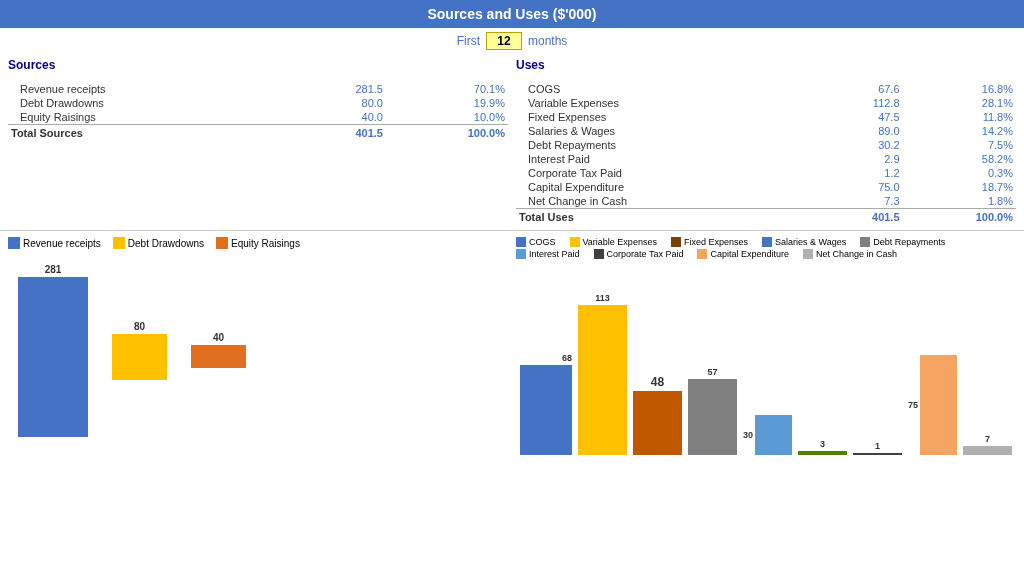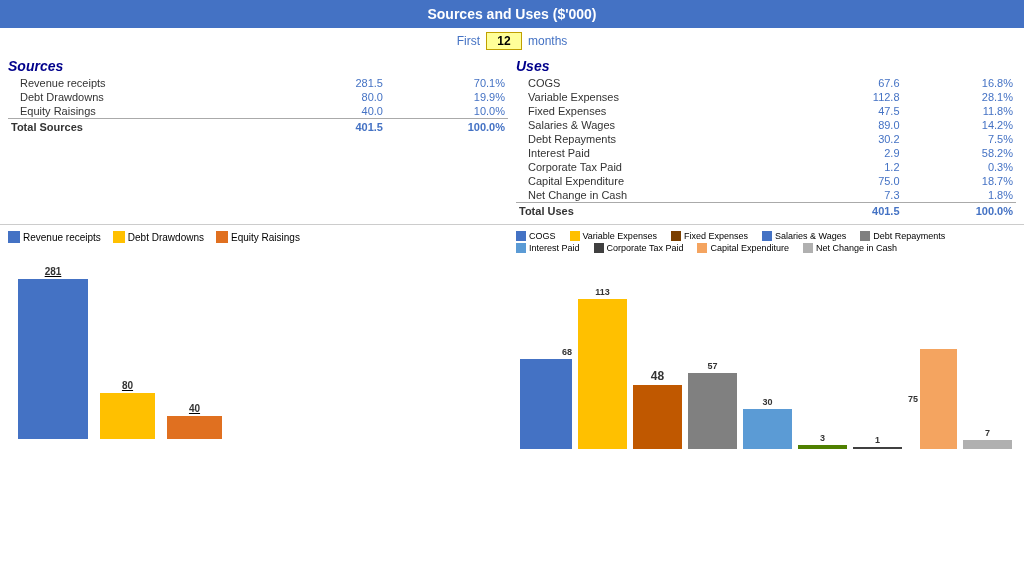--- a/index.html
+++ b/index.html
@@ -41,23 +41,22 @@
       gap: 8px;
     }
 
     .left-panel, .right-panel {
       flex: 1;
     }
 
     .section-title {
       color: #00008B;
       font-weight: bold;
-      font-size: 14px;
-      margin-bottom: 2px;
-      font-style: italic;
+      font-size: 12px;
+      margin-bottom: 10px;
     }
 
     .data-table {
       width: 100%;
       border-collapse: collapse;
       font-size: 11px;
     }
 
     .data-table td {
       padding: 1px 3px;
@@ -253,21 +252,21 @@
   </div>
         <div class="legend-item">
     <div class="legend-color" style="background:#FFC000;"></div>
     <span>Debt Drawdowns</span>
   </div>
         <div class="legend-item">
     <div class="legend-color" style="background:#E07020;"></div>
     <span>Equity Raisings</span>
   </div>
       </div>
-    <div class="bar-chart" id="left-bar-chart" style="height:190px; align-items:flex-end; padding:0 10px; gap:12px;text-decoration:underline;">
+    <div class="bar-chart" id="left-bar-chart" style="height:190px; align-items:center; padding:0 10px; gap:24px;">
     <div class="bar-group" style="display: flex; flex-direction: column; align-items: center;">
     <span class="bar-label-top">281</span>
     <div class="bar" style="width:70px; height:160px; background:#4472C4;"></div>
   </div>
         <div class="bar-group" style="display: flex; flex-direction: column; align-items: center;">
     <span class="bar-label-top">80</span>
     <div class="bar" style="width:55px; height:46px; background:#FFC000;"></div>
   </div>
         <div class="bar-group" style="display: flex; flex-direction: column; align-items: center;">
     <span class="bar-label-top">40</span>
@@ -325,21 +324,21 @@
     <div class="bar" style="width:100%; height:150px; background:#FFC000;"></div>
   </div>
         <div class="bar-group" style="display: flex; flex-direction: column; align-items: center; flex: 1 1 0%;">
     <span class="bar-label-top" style="font-size:12px;">48</span>
     <div class="bar" style="width:100%; height:64px; background:#C05800;"></div>
   </div>
         <div class="bar-group" style="display: flex; flex-direction: column; align-items: center; flex: 1 1 0%;">
     <span class="bar-label-top" style="font-size:9px;">57</span>
     <div class="bar" style="width:100%; height:76px; background:#808080;"></div>
   </div>
-        <div class="bar-group" style="display: flex; flex-direction: column; align-items: center; flex: 1 1 0%;">
+        <div class="bar-group" style="display: flex; flex-direction: row; align-items: center; flex: 1 1 0%;">
     <span class="bar-label-top" style="font-size:9px;">30</span>
     <div class="bar" style="width:100%; height:40px; background:#5B9BD5;"></div>
   </div>
         <div class="bar-group" style="display: flex; flex-direction: column; align-items: center; flex: 1 1 0%;">
     <span class="bar-label-top" style="font-size:9px;">3</span>
     <div class="bar" style="width:100%; height:4px; background:#4F8000;"></div>
   </div>
         <div class="bar-group" style="display: flex; flex-direction: column; align-items: center; flex: 1 1 0%;">
     <span class="bar-label-top" style="font-size:9px;">1</span>
     <div class="bar" style="width:100%; height:2px; background:#404040;"></div>

